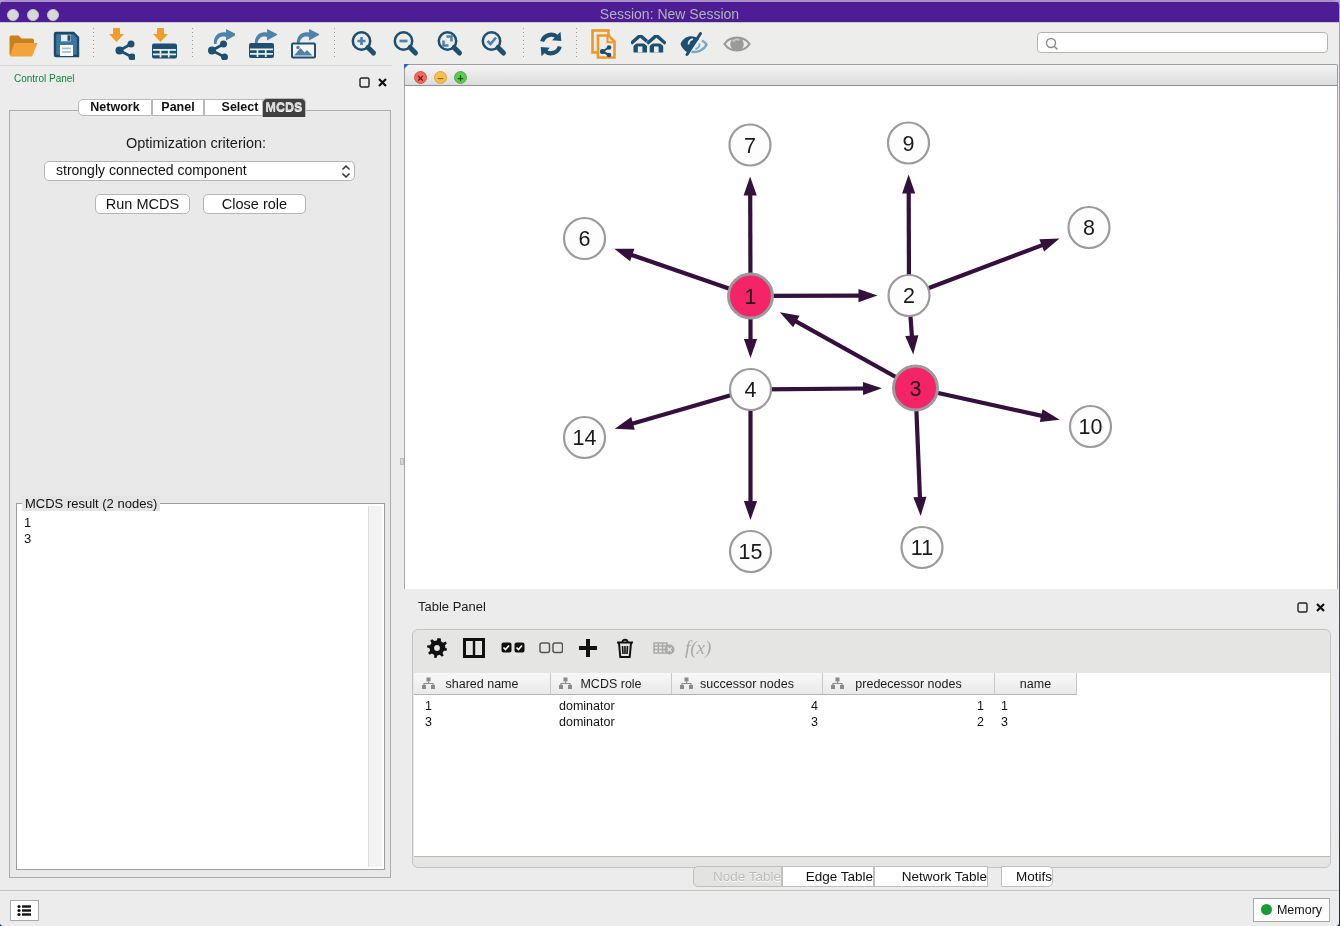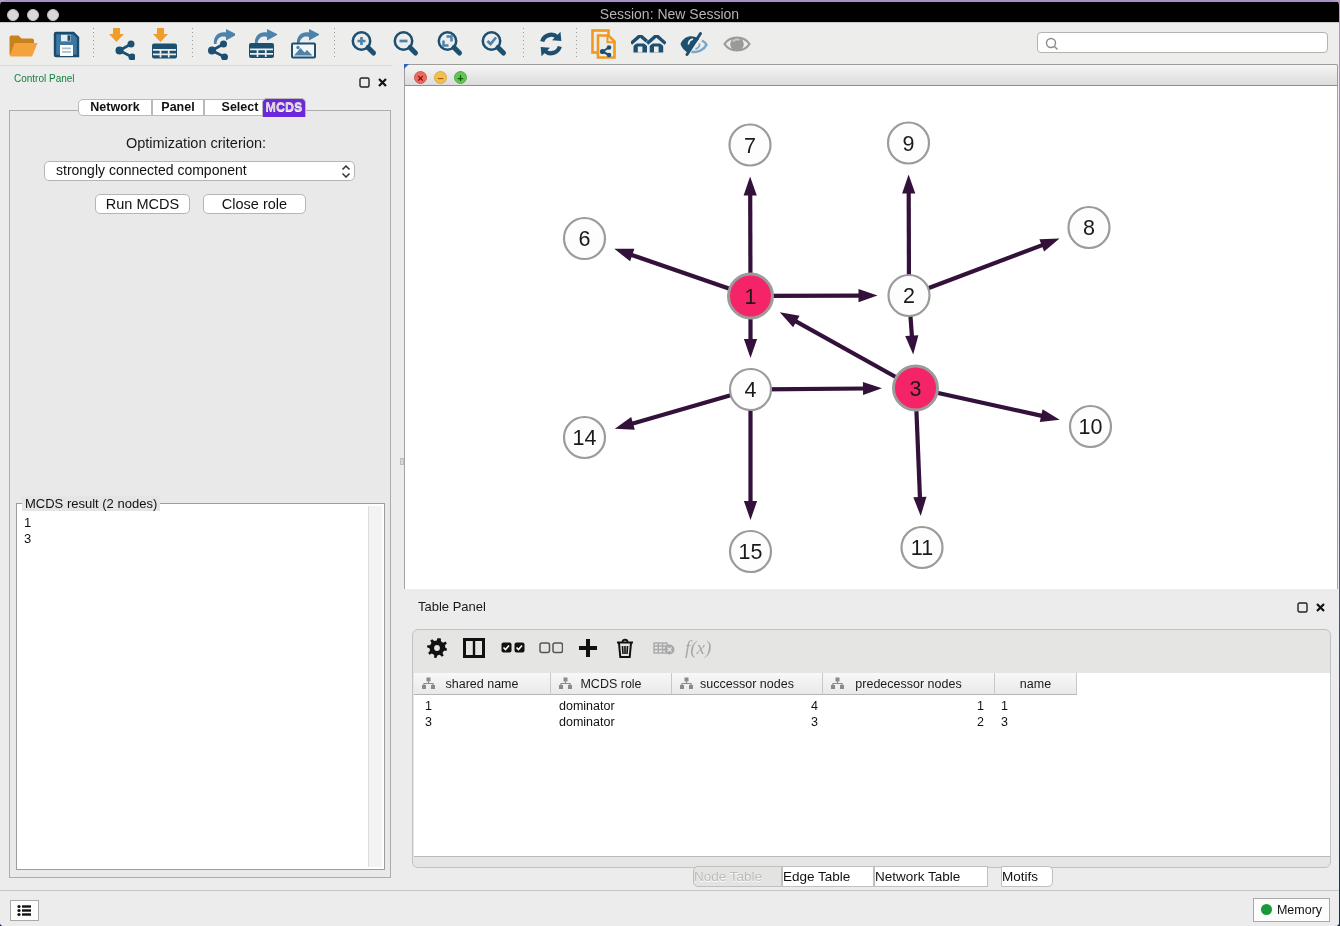--- a/index.html
+++ b/index.html
@@ -1,18 +1,18 @@
 <!DOCTYPE html>
 <html><head><meta charset="utf-8"><style>
 *{margin:0;padding:0;box-sizing:border-box}
 html,body{width:1340px;height:926px;overflow:hidden}
 body{background:linear-gradient(180deg,#b49bca 0%,#7a6a9a 40%,#1b294f 100%);font-family:"Liberation Sans",sans-serif}
 #win{position:absolute;left:0;top:0;width:1339px;height:926px;background:#ececec;border-radius:5px 5px 4px 4px;overflow:hidden}
 #topline{position:absolute;left:0;top:0;width:100%;height:2px;background:#a98fc6}
-#titlebar{position:absolute;left:0;top:2px;width:100%;height:21px;background:#000000;border-bottom:1px solid #c9c8c8}
+#titlebar{position:absolute;left:0;top:2px;width:100%;height:21px;background:#4c1d95;border-bottom:1px solid #c9c8c8}
 .tl{position:absolute;top:7px;width:12px;height:12px;border-radius:50%;background:#d9d8d8;border:1px solid #c2c1c1}
 #title{position:absolute;top:4px;width:100%;text-align:center;font-size:14px;color:#b5b3b3}
 #toolbar{position:absolute;left:0;top:23px;width:100%;height:42px;background:#ededec}
 .sep{position:absolute;top:5px;height:32px;width:1px;background-image:linear-gradient(#9a9a9a 28%,transparent 28%);background-size:1px 4px}
 .ticon{position:absolute;top:0;height:42px;display:flex;align-items:center}
 #search{position:absolute;left:1037px;top:9px;width:291px;height:21px;background:#fff;border:1px solid #b3b3b3;border-radius:4px}
 #cpanel{position:absolute;left:0;top:65px;width:392px;height:826px;background:#ececec;border-top:1px solid #d8d8d8}
 #cp-title{position:absolute;left:14px;top:7px;font-size:10px;color:#15803d}
 #cp-box{position:absolute;left:9px;top:44px;width:382px;height:768px;background:#e9e9e9;border:1px solid #acacac}
 .tab{position:absolute;top:33px;height:17px;font-size:12.5px;font-weight:700;color:#111;background:#fff;border:1px solid #b9b9b9;text-align:center;line-height:15px;z-index:3}
@@ -27,21 +27,21 @@
 .mtl{position:absolute;top:6px;width:13px;height:13px;border-radius:50%;font-size:11px;line-height:12px;text-align:center;font-weight:700}
 #nettitle{position:absolute;top:6px;width:100%;text-align:center;font-size:13px;font-weight:700;color:#1a1a1a}
 #netcanvas{position:absolute;left:0;top:22px;width:934px;height:503px;background:#fff;border:1px solid #a5a5a5;border-top:none;border-bottom:none}#netfoot{position:absolute;left:1px;top:525px;width:932px;height:4px;background:#fcfcfc}
 #tpanel{position:absolute;left:403px;top:589px;width:936px;height:302px;background:#ececec}
 #tp-title{position:absolute;left:15px;top:10px;font-size:13px;color:#1a1a1a}
 #tp-box{position:absolute;left:9px;top:40px;width:919px;height:239px;background:#e5e5e4;border:1px solid #c2c2c2;border-radius:6px}
 #tbl{position:absolute;left:1px;top:43px;width:916px;height:184px;background:#fff;border-bottom:1px solid #b9b9b9}
 .th{position:absolute;top:0;height:22px;background:linear-gradient(#f8f8f8,#e9e9e9);border-right:1px solid #c8c8c8;border-bottom:1px solid #b5b5b5;font-size:12.5px;color:#1a1a1a;text-align:center;line-height:22px}
 .td{position:absolute;font-size:12.5px;color:#111;height:16px;line-height:16px}
 
-.btab{position:absolute;top:277px;height:21px;font-size:13.5px;text-align:left;line-height:20px;border:1px solid #bfbfbf;background:#fff;color:#111}
+.btab{position:absolute;top:277px;height:21px;font-size:13.5px;text-align:right;line-height:20px;border:1px solid #bfbfbf;background:#fff;color:#111}
 #statusbar{position:absolute;left:0;top:890px;width:100%;height:36px;background:#ececec;border-top:1px solid #c6c6c6}
 #listbtn{position:absolute;left:10px;top:9px;width:29px;height:21px;background:#fdfdfd;border:1px solid #a9a9a9}
 #membtn{position:absolute;right:9px;top:7px;width:77px;height:24px;background:#fdfdfd;border:1px solid #a9a9a9;font-size:12.5px;color:#111;text-align:center;line-height:22px}
 </style></head><body>
 <div id="win">
 <div id="topline"></div>
 <div id="titlebar">
   <div class="tl" style="left:7px"></div>
       <div class="tl" style="left:27px"></div>
       <div class="tl" style="left:47px"></div>
@@ -225,21 +225,21 @@
 <div id="cpanel">
   <div id="cp-title">Control Panel</div>
   <svg style="position:absolute;left:359px;top:11px" width="30" height="12">
         <rect x="1" y="1" width="9" height="9" rx="1.5" fill="none" stroke="#222" stroke-width="1.4"></rect>
         <path d="M20 2 L27 9 M27 2 L20 9" stroke="#111" stroke-width="2.2"></path>
       </svg>
   <div id="cp-box"></div>
   <div class="tab" style="left:78px;width:74px;border-radius:5px 0 0 5px">Network</div>
   <div class="tab" style="left:152px;width:52px">Panel</div>
   <div class="tab" style="left:204px;width:72px">Select</div>
-  <div class="tab" style="left:262px;width:44px;top:32px;height:19px;background:#6d28d9;color:#d8d6d6;border-radius:5px 5px 0 0;border-bottom:none;text-shadow:0 1px 0 #fff;line-height:17px">MCDS</div>
+  <div class="tab" style="left:262px;width:44px;top:32px;height:19px;background:#404040;color:#d8d6d6;border-radius:5px 5px 0 0;border-bottom:none;text-shadow:0 1px 0 #fff;line-height:17px">MCDS</div>
   <div id="optlab">Optimization criterion:</div>
   <div id="selbox">strongly connected component
     <svg width="10" height="13" style="position:absolute;right:3px;top:3px">
           <path d="M1.5 4.5 L5 1 L8.5 4.5" fill="none" stroke="#333" stroke-width="1.5"></path>
           <path d="M1.5 8.5 L5 12 L8.5 8.5" fill="none" stroke="#333" stroke-width="1.5"></path>
         </svg>
   </div>
   <div class="btn" style="left:95px;width:95px">Run MCDS</div>
   <div class="btn" style="left:203px;width:103px">Close role</div>
   <div id="fieldset">

